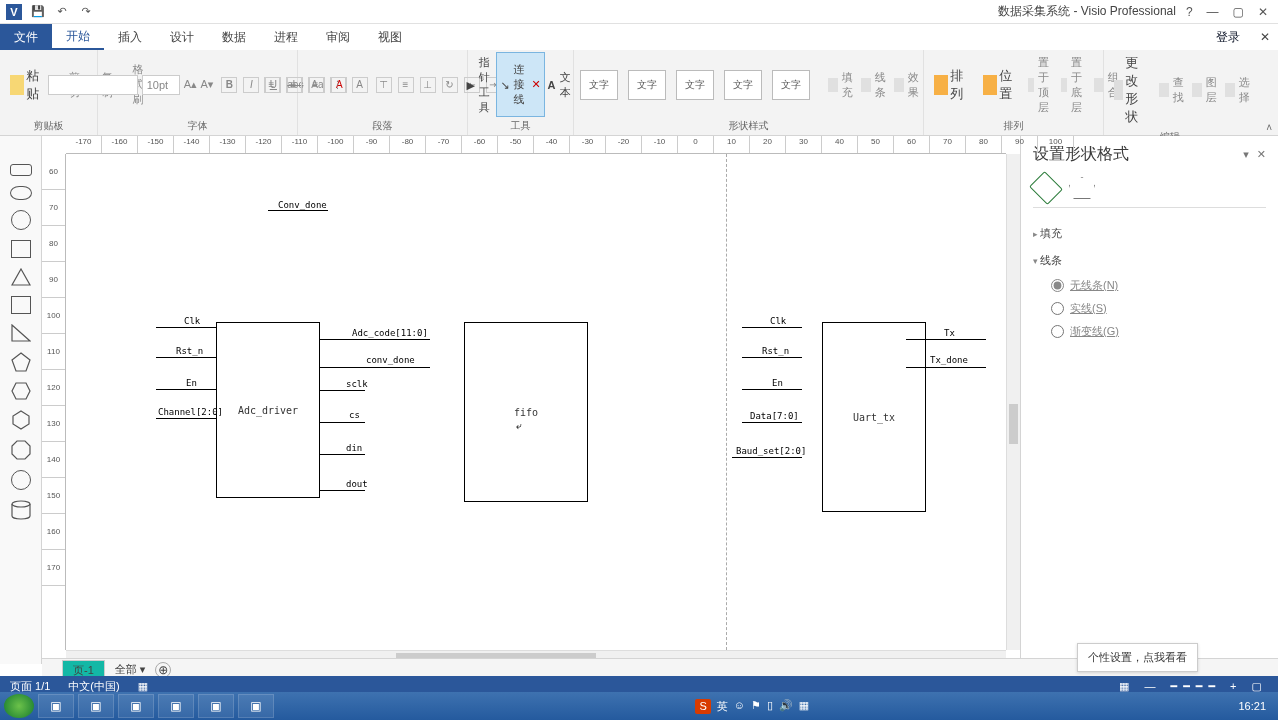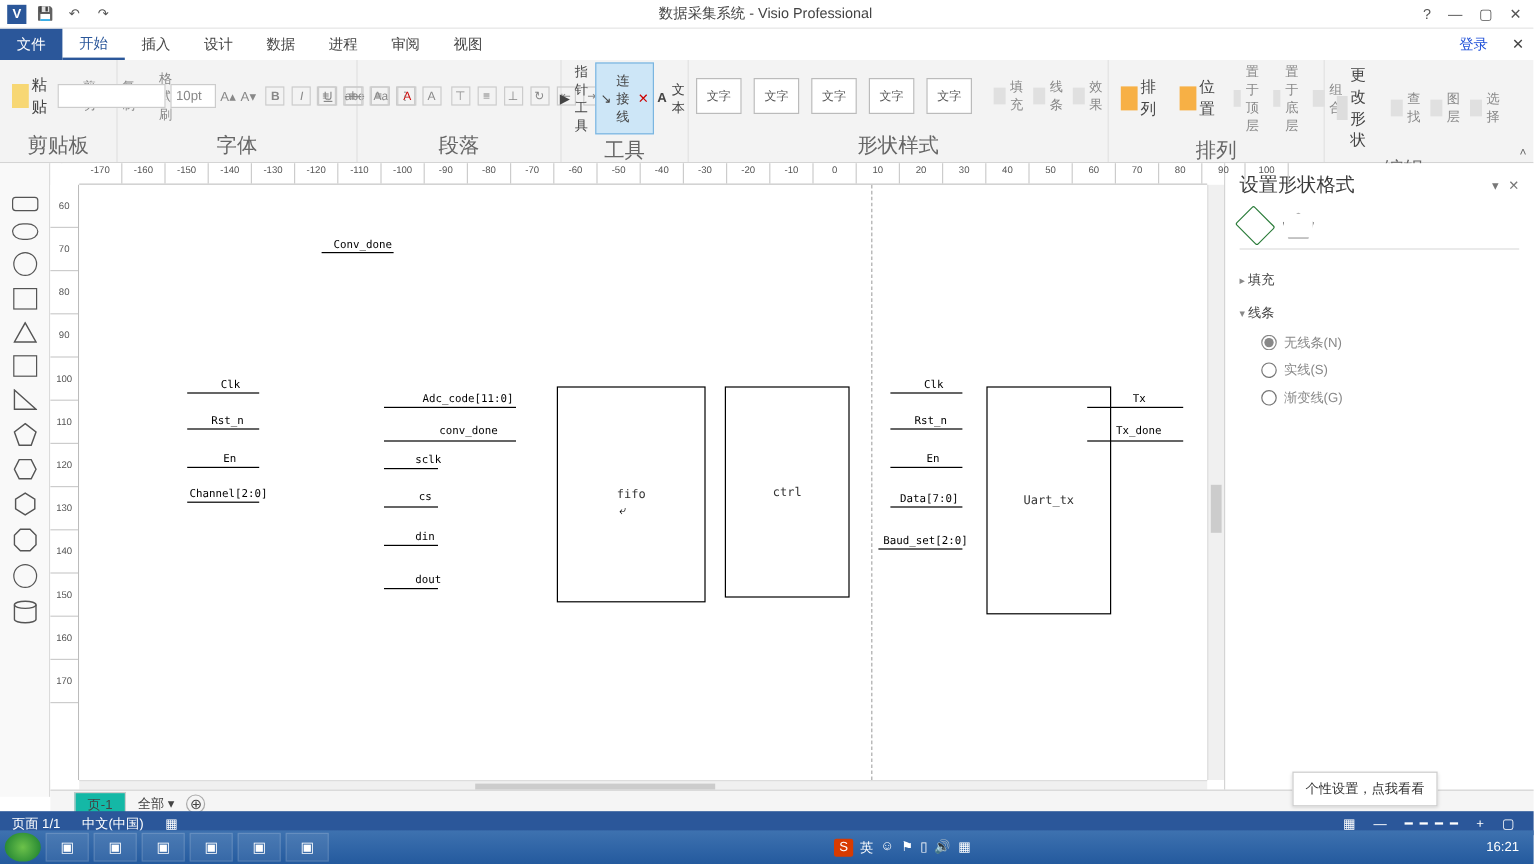--- a/index.html
+++ b/index.html
@@ -1,32 +1,32 @@
 <!DOCTYPE html>
 <html><head>
 <meta charset="utf-8">
 <style>
 * { margin: 0; padding: 0; box-sizing: border-box; font-family: "Microsoft YaHei", "Segoe UI", sans-serif; }
 body { width: 1278px; height: 720px; overflow: hidden; background: #fff; font-size: 12px; color: #333; }
 .titlebar { height: 24px; background: #fff; display: flex; align-items: center; border-bottom: 1px solid #e1e1e1; }
 .titlebar .qa { display: flex; align-items: center; gap: 8px; padding: 0 6px; }
 .titlebar .qa-icon { width: 16px; height: 16px; display: inline-flex; align-items: center; justify-content: center; font-size: 11px; color: #555; }
-.titlebar .title { flex: 1; text-align: center; font-size: 12px; color: #444; }
+.titlebar .title { flex: 1; text-align: right; font-size: 12px; color: #444; }
 .titlebar .winbtns { display: flex; gap: 14px; padding: 0 10px; color: #555; }
 .ribbon-tabs { height: 26px; display: flex; align-items: stretch; background: #fff; }
 .ribbon-tab { padding: 0 14px; display: flex; align-items: center; font-size: 12px; color: #444; cursor: pointer; }
 .ribbon-tab.file { background: #2b579a; color: #fff; }
 .ribbon-tab.active { color: #2b579a; border-bottom: 2px solid #2b579a; }
 .ribbon-tabs .spacer { flex: 1; }
-.ribbon-tabs .login { padding: 0 12px; display: flex; align-items: center; color: #1d4ed8; }
+.ribbon-tabs .login { padding: 0 12px; display: flex; align-items: center; color: #0f172a; }
 .ribbon-tabs .closex { width: 26px; display: flex; align-items: center; justify-content: center; color: #444; }
 .ribbon { height: 86px; background: #f3f3f3; border-bottom: 1px solid #d4d4d4; display: flex; position: relative; }
 .rgroup { border-right: 1px solid #e1e1e1; display: flex; flex-direction: column; padding: 2px 6px 0; }
 .rgroup .body { flex: 1; display: flex; align-items: center; gap: 6px; }
-.rgroup .label { text-align: center; font-size: 17px; color: #666; padding: 2px 0; }
+.rgroup .label { text-align: center; font-size: 10px; color: #666; padding: 2px 0; }
 .vbtn { display: flex; flex-direction: row; align-items: center; gap: 2px; font-size: 13px; color: #444; padding: 2px 4px; justify-content: center; }
 .vbtn .ico { width: 20px; height: 20px; background: #ddd; }
 .sbtn { display: flex; align-items: center; gap: 4px; font-size: 11px; color: #888; }
 .sbtn .ico { width: 14px; height: 14px; background: #e0e0e0; }
 .col { display: flex; flex-direction: row; gap: 4px; justify-content: center; }
 .font-row { display: flex; gap: 4px; align-items: center; }
 .font-name { width: 90px; height: 20px; border: 1px solid #ccc; background: #fff; }
 .font-size { width: 38px; height: 20px; border: 1px solid #ccc; background: #fff; font-size: 11px; padding: 0 4px; display: flex; align-items: center; color: #888; }
 .icon-grid { display: flex; gap: 6px; }
 .icon-grid span { width: 16px; height: 16px; border: 1px solid #ccc; display: inline-flex; align-items: center; justify-content: center; font-size: 10px; color: #888; }
@@ -55,21 +55,21 @@
 .cursor-caret { position: absolute; font-size: 10px; color: #000; }
 .format-pane { width: 258px; border-left: 1px solid #d4d4d4; background: #fff; padding: 8px 12px; }
 .format-pane .fp-title { font-size: 16px; color: #3b3b3b; display: flex; justify-content: space-between; align-items: center; }
 .fp-icons { display: flex; gap: 10px; margin: 12px 0; padding-bottom: 8px; border-bottom: 1px solid #ddd; }
 .fp-icons span { width: 26px; height: 22px; border: 1.2px solid #777; display: inline-block; }
 .fp-icons span.active { border-color: #2b7c3a; }
 .fp-section { font-size: 11px; color: #444; padding: 6px 0; cursor: pointer; }
 .fp-section::before { content: '▸ '; color: #888; font-size: 9px; }
 .fp-section.open::before { content: '▾ '; }
 .fp-options { padding-left: 18px; display: flex; flex-direction: column; gap: 8px; margin-top: 4px; }
-.fp-radio { display: flex; align-items: center; gap: 6px; font-size: 11px; color: #888; }
+.fp-radio { display: flex; align-items: center; gap: 6px; font-size: 11px; color: #888; text-decoration: underline; }
 .fp-radio input { accent-color: #888; }
 .tabs-bar { position: absolute; bottom: 40px; left: 42px; right: 0; height: 22px; border-top: 1px solid #d4d4d4; background: #f5f5f5; display: flex; align-items: center; gap: 10px; padding: 0 20px; font-size: 11px; color: #444; }
 .tabs-bar .ptab { padding: 2px 10px; background: #14b8a6; border: 1px solid #ccc; border-bottom: none; }
 .status-bar { position: absolute; bottom: 24px; left: 0; right: 0; height: 20px; background: #2b579a; color: #fff; display: flex; align-items: center; font-size: 11px; padding: 0 10px; gap: 18px; }
 .status-bar .spacer { flex: 1; }
 .tooltip-box { position: absolute; right: 80px; bottom: 48px; background: #fff; border: 1px solid #ccc; padding: 6px 10px; font-size: 11px; box-shadow: 0 1px 3px rgba(0,0,0,0.15); }
 .taskbar { position: absolute; bottom: 0; left: 0; right: 0; height: 28px; background: linear-gradient(#3e72b0,#245a9e); display: flex; align-items: center; padding: 0 4px; gap: 4px; }
 .taskbar .tbtn { width: 36px; height: 24px; background: rgba(255,255,255,0.08); border: 1px solid rgba(255,255,255,0.15); display: flex; align-items: center; justify-content: center; font-size: 12px; color: #fff; }
 .taskbar .clock { margin-left: auto; color: #fff; font-size: 11px; padding: 0 8px; }
 .taskbar .tray { display: flex; gap: 6px; color: #fff; font-size: 11px; }
@@ -349,20 +349,21 @@
         <div>150</div>
         <div>160</div>
         <div>170</div>
       </div>
     <div class="canvas">
       <div class="pagebreak" style="left:660px"></div>
 
       <div class="dline" style="left:202px;top:56px;width:60px;height:1px"></div>
       <div class="dlabel" style="left:212px;top:46px">Conv_done</div>
 
+      <div class="dblock" style="left:150px;top:168px;width:104px;height:176px">Adc_driver</div>
       <div class="dline" style="left:90px;top:173px;width:60px;height:1px"></div>
       <div class="dlabel" style="left:118px;top:162px">Clk</div>
       <div class="dline" style="left:90px;top:203px;width:60px;height:1px"></div>
       <div class="dlabel" style="left:110px;top:192px">Rst_n</div>
       <div class="dline" style="left:90px;top:235px;width:60px;height:1px"></div>
       <div class="dlabel" style="left:120px;top:224px">En</div>
       <div class="dline" style="left:90px;top:264px;width:60px;height:1px"></div>
       <div class="dlabel" style="left:92px;top:253px">Channel[2:0]</div>
       <div class="dline" style="left:254px;top:185px;width:110px;height:1px"></div>
       <div class="dlabel" style="left:286px;top:174px">Adc_code[11:0]</div>
@@ -373,21 +374,20 @@
       <div class="dline" style="left:254px;top:268px;width:45px;height:1px"></div>
       <div class="dlabel" style="left:283px;top:256px">cs</div>
       <div class="dline" style="left:254px;top:300px;width:45px;height:1px"></div>
       <div class="dlabel" style="left:280px;top:289px">din</div>
       <div class="dline" style="left:254px;top:336px;width:45px;height:1px"></div>
       <div class="dlabel" style="left:280px;top:325px">dout</div>
 
       <div class="dblock" style="left:398px;top:168px;width:124px;height:180px">fifo</div>
       <span class="cursor-caret" style="left:450px;top:266px">⤶</span>
 
-      <div class="dblock" style="left:538px;top:168px;width:104px;height:176px">ctrl</div>
 
       <div class="dblock" style="left:756px;top:168px;width:104px;height:190px">Uart_tx</div>
       <div class="dline" style="left:676px;top:173px;width:60px;height:1px"></div>
       <div class="dlabel" style="left:704px;top:162px">Clk</div>
       <div class="dline" style="left:676px;top:203px;width:60px;height:1px"></div>
       <div class="dlabel" style="left:696px;top:192px">Rst_n</div>
       <div class="dline" style="left:676px;top:235px;width:60px;height:1px"></div>
       <div class="dlabel" style="left:706px;top:224px">En</div>
       <div class="dline" style="left:676px;top:268px;width:60px;height:1px"></div>
       <div class="dlabel" style="left:684px;top:257px">Data[7:0]</div>

